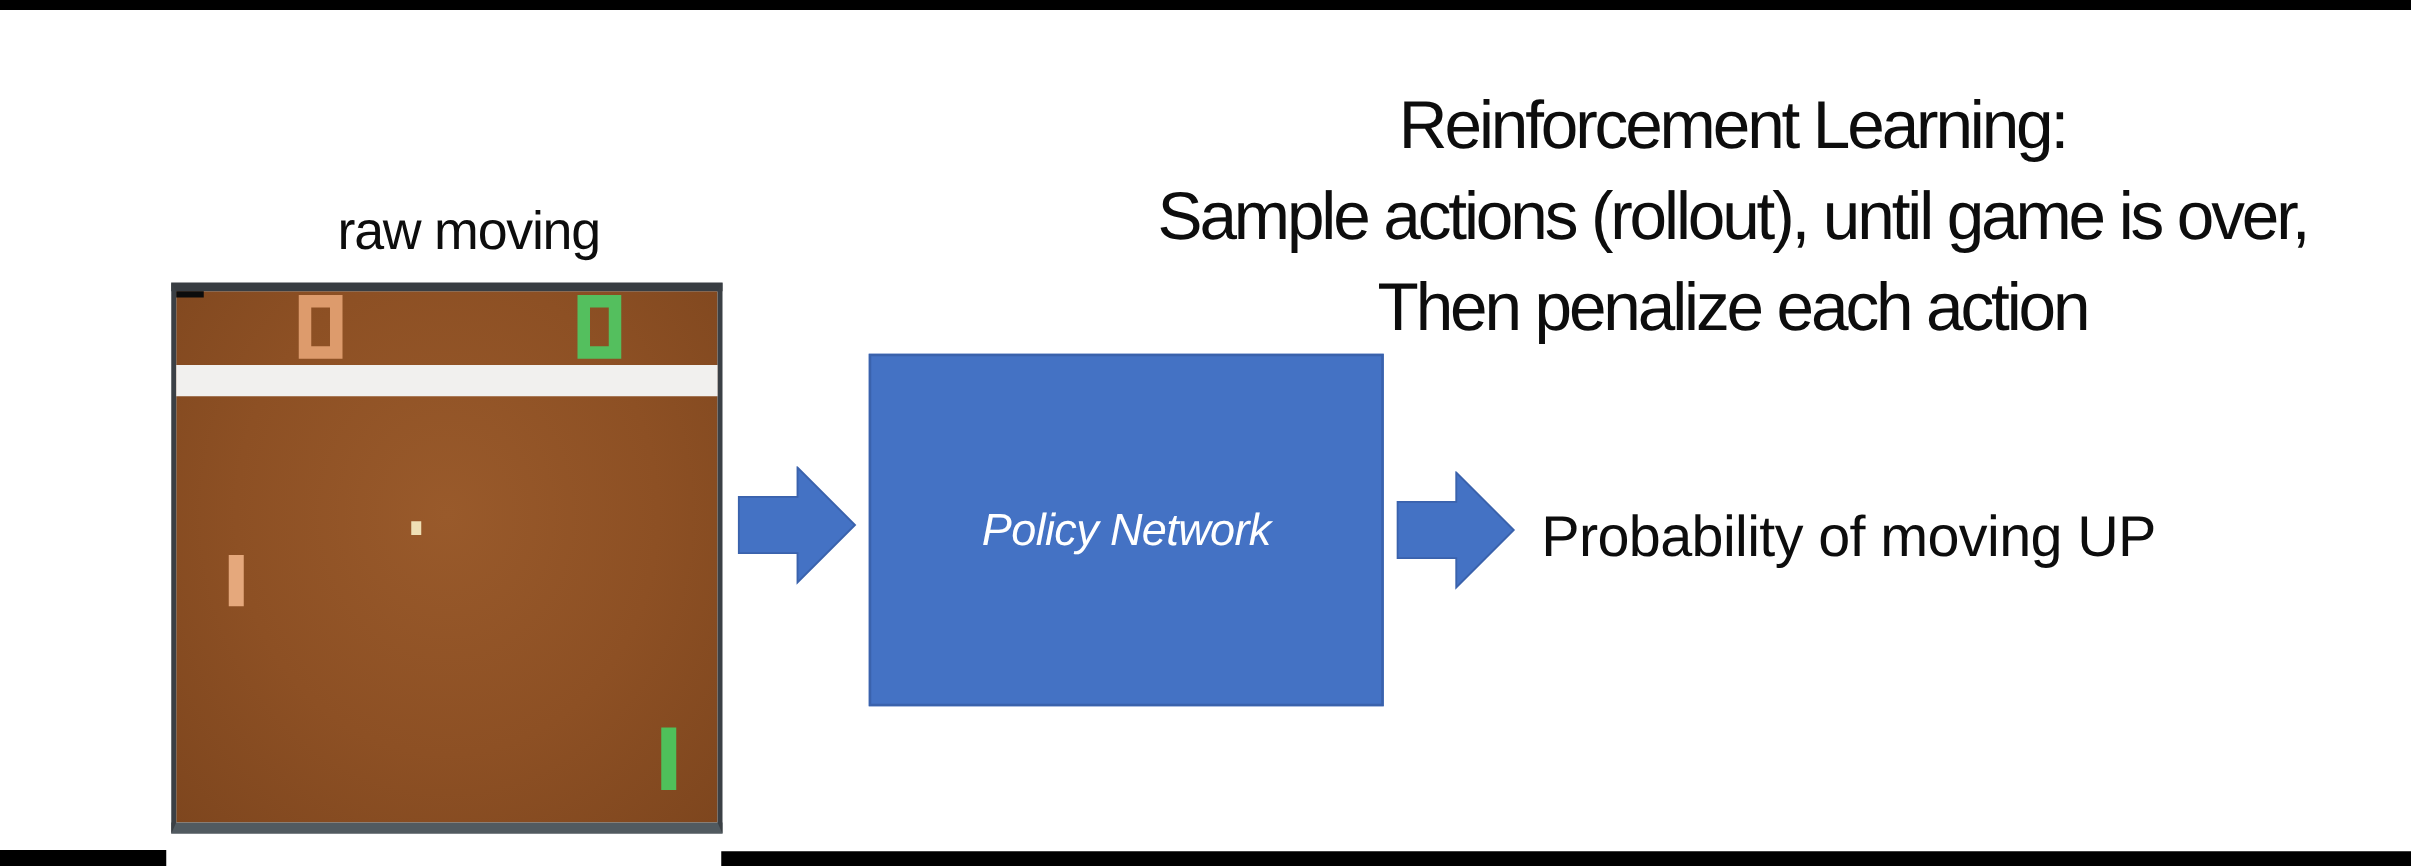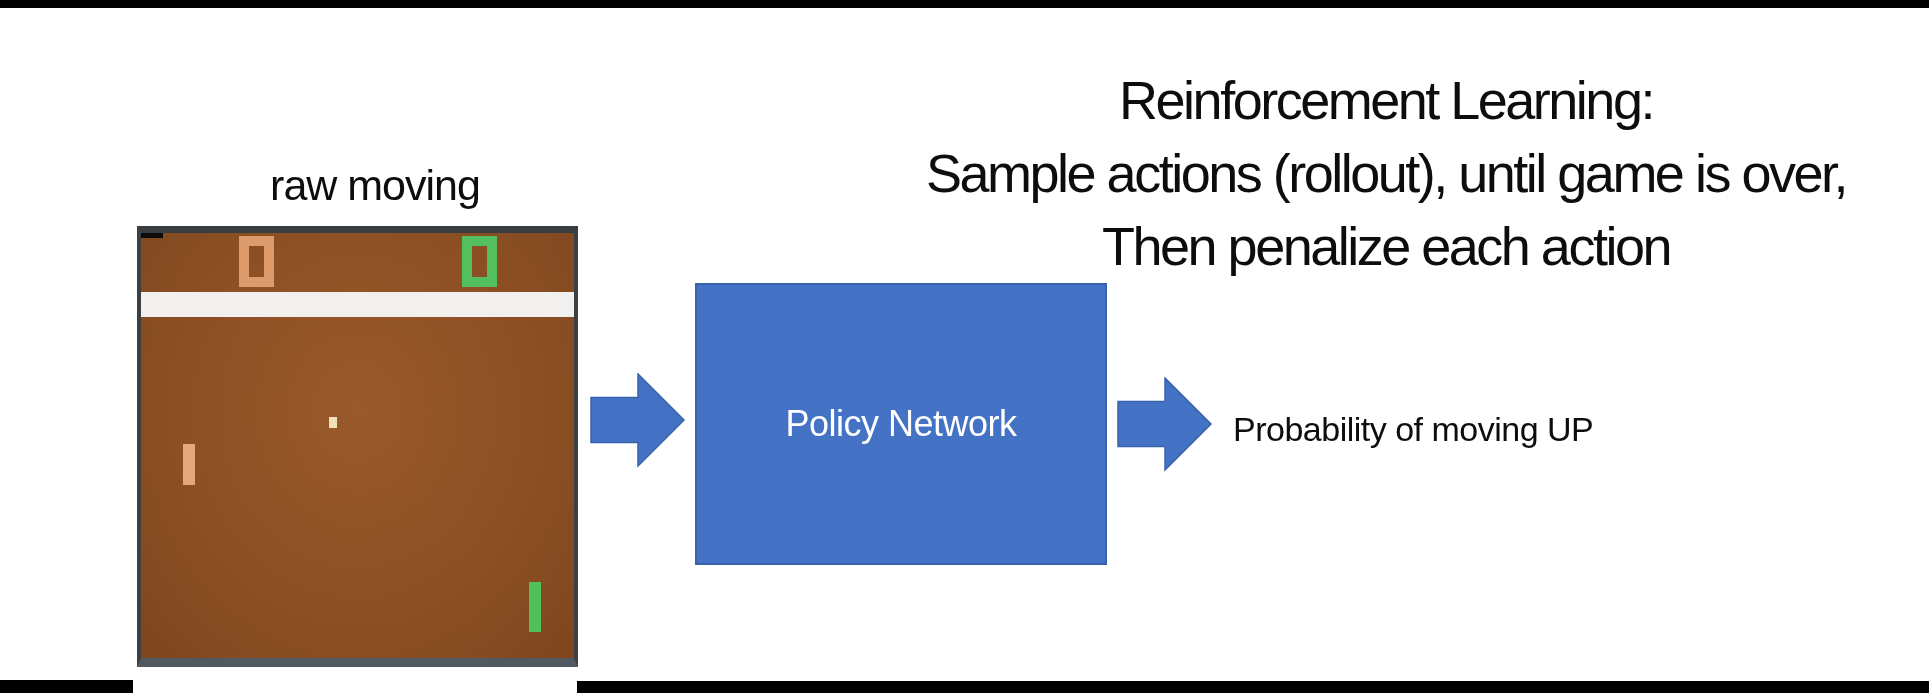--- a/index.html
+++ b/index.html
@@ -55,29 +55,29 @@
   .game .ball{left:188px;top:184px;width:8px;height:11px;background:#efe0b5;}
   .game .paddle-right{left:388px;top:349px;width:12px;height:50px;background:#4fc05a;}
 
   
   .policy-box{
     left:695px;top:283px;width:412px;height:282px;box-sizing:border-box;
     background:#4472c4;border:2px solid #3a62ac;
     display:flex;align-items:center;justify-content:center;
   }
   .policy-box .label{
-    color:#ffffff;font-size:36px;letter-spacing:-0.5px;text-align:left;
+    color:#ffffff;font-size:36px;letter-spacing:-0.5px;text-align:left;font-style:italic;
   }
   .arrow-in{left:590px;top:373px;}
   .arrow-out{left:1117px;top:377px;}
 
   
   .prob-label{
     left:1233px;top:408px;
-    font-size:34px;line-height:42px;letter-spacing:-0.5px;
+    font-size:46px;line-height:42px;letter-spacing:-0.5px;
     white-space:nowrap;color:#0d0d0d;
   }
 </style>
 </head>
 <body>
 
 <div class="abs bar-top"></div>
 <div class="abs bar-bottom-left"></div>
 <div class="abs bar-bottom-right"></div>
 

